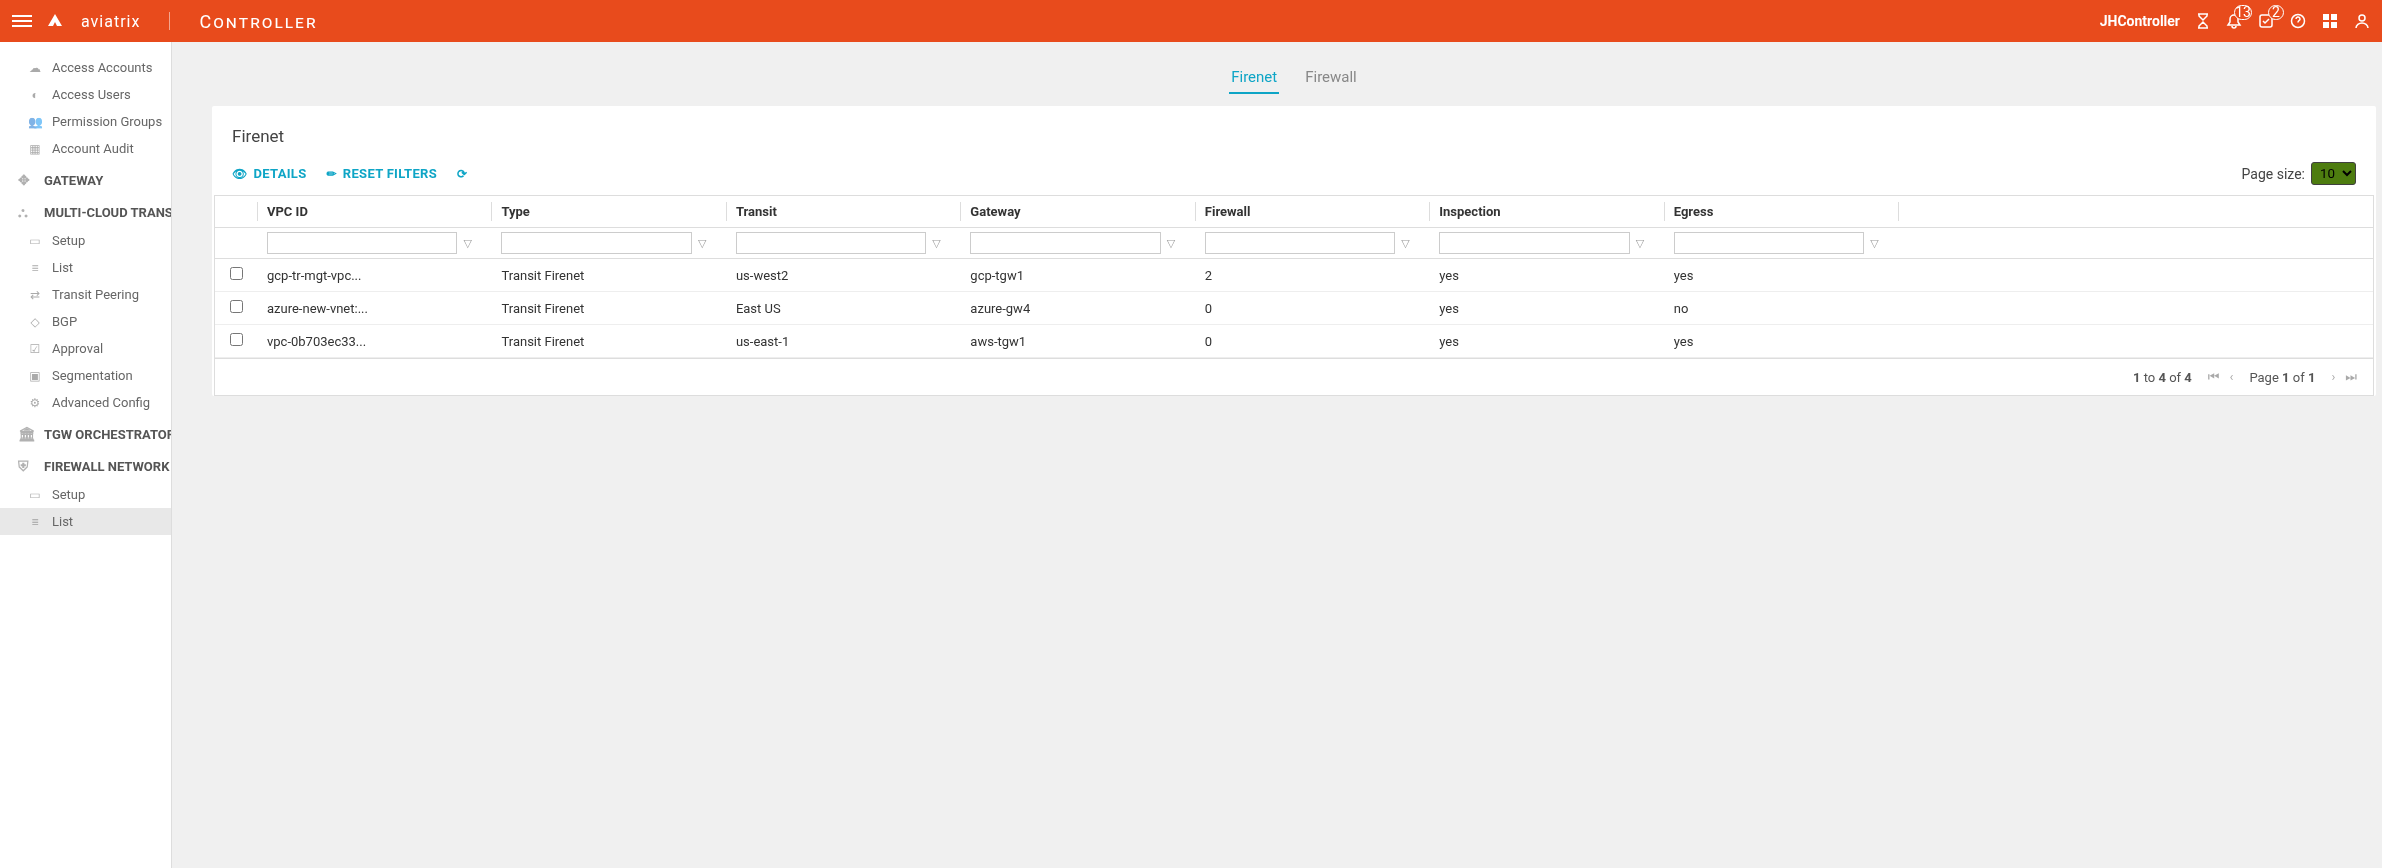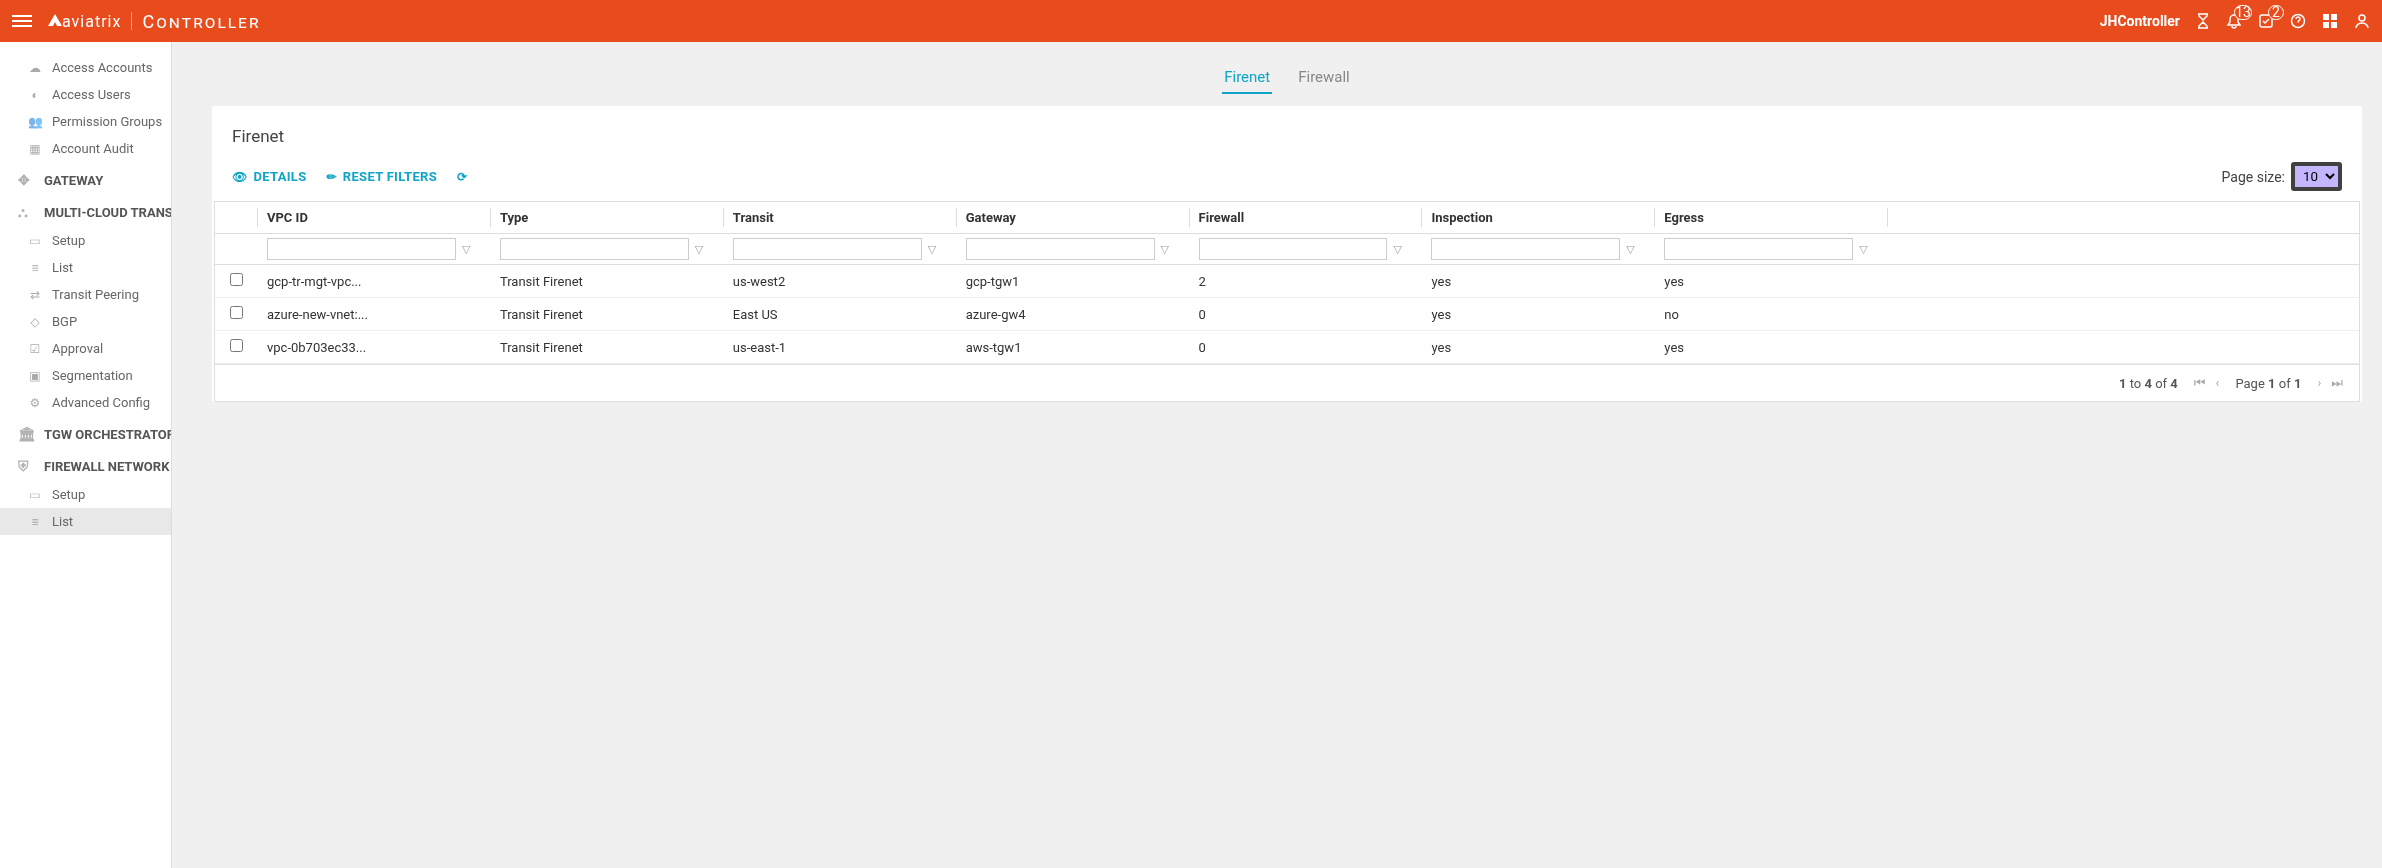--- a/index.html
+++ b/index.html
@@ -1,54 +1,54 @@
 <!DOCTYPE html>
 <html><head>
 <meta charset="utf-8">
 <style>
 * { margin:0; padding:0; box-sizing:border-box; font-family:-apple-system,BlinkMacSystemFont,"Segoe UI",Roboto,sans-serif; }
 body { background:#f0f0f0; color:#333; font-size:14px; }
 
 .header { background:#e84b1c; height:42px; display:flex; align-items:center; padding:0 12px; color:#fff; }
 .header .hamburger { display:flex; flex-direction:column; gap:3px; margin-right:16px; cursor:pointer; }
 .header .hamburger span { width:20px; height:2px; background:#fff; }
-.header .brand { display:flex; align-items:center; gap:0; font-size:16px; letter-spacing:1px; }
+.header .brand { display:flex; align-items:center; gap:19px; font-size:16px; letter-spacing:1px; }
 .header .brand .arrow { font-weight:bold; }
 .header .brand .divider { width:1px; height:18px; background:rgba(255,255,255,.5); margin:0 10px; }
 .header .brand .subtitle { font-variant:small-caps; letter-spacing:2px; font-size:18px; }
 .header .spacer { flex:1; }
 .header .right { display:flex; align-items:flex-end; gap:16px; }
 .header .right .name { font-weight:bold; font-size:14px; }
 .header .right .icon-wrap { position:relative; cursor:pointer; }
 .header .right .badge { position:absolute; top:-8px; right:-10px; background:#e84b1c; border:1.5px solid #fff; border-radius:10px; font-size:14px; padding:0 0; line-height:13px; min-width:16px; text-align:center; }
 
 .layout { display:flex; height:calc(100vh - 42px); }
 
 .sidebar { width:172px; background:#fff; border-right:1px solid #ddd; overflow-y:auto; padding-top:12px; }
 .sidebar .item { display:flex; align-items:center; gap:10px; padding:6px 14px 6px 28px; color:#666; font-size:13px; cursor:pointer; white-space:nowrap; overflow:hidden; }
 .sidebar .item.active { background:#e8e8e8; }
 .sidebar .item .ic { width:14px; text-align:center; opacity:.55; font-size:12px; flex-shrink:0; }
 .sidebar .section { display:flex; align-items:center; gap:10px; padding:10px 14px 6px 18px; color:#555; font-weight:bold; font-size:13px; cursor:pointer; white-space:nowrap; overflow:hidden; text-overflow:clip; }
 .sidebar .section .ic { width:16px; opacity:.45; font-size:14px; flex-shrink:0; }
 
-.main { flex:1; padding:0 20px 20px 40px; overflow:auto; }
+.main { flex:1; padding:0 6px 20px 40px; overflow:auto; }
 
 .tabs { display:flex; justify-content:center; gap:24px; padding:20px 0 12px; }
 .tabs .tab { padding:6px 2px; color:#888; cursor:pointer; font-size:15px; }
 .tabs .tab.active { color:#0ea5c6; border-bottom:2px solid #0ea5c6; }
 
 .panel { background:#fff; border-radius:2px; padding:20px 0 0 0; }
 .panel-title { font-size:17px; color:#444; padding:0 20px 16px; }
 
 .toolbar { display:flex; align-items:center; padding:0 20px 10px; gap:20px; }
 .toolbar .btn { color:#0ea5c6; font-weight:bold; font-size:13px; display:flex; align-items:center; gap:6px; cursor:pointer; letter-spacing:.3px; }
 .toolbar .btn .ic { font-size:12px; }
 .toolbar .spacer { flex:1; }
 .toolbar .page-size { display:flex; align-items:center; gap:6px; color:#444; font-size:14px; }
-.toolbar .page-size select { border:4px solid #404040; padding:2px 4px; background:#c4b5fd; border-radius:3px; }
+.toolbar .page-size select { border:1px solid #404040; padding:2px 4px; background:#4d7c0f; border-radius:3px; }
 
 .grid-wrap { border:1px solid #ddd; margin:0 2px; }
 table { width:100%; border-collapse:collapse; table-layout:fixed; }
 th, td { text-align:left; padding:8px 10px; font-size:13px; border-bottom:1px solid #eee; overflow:hidden; text-overflow:ellipsis; white-space:nowrap;margin-left:7px; }
 th { font-weight:bold; color:#333; border-bottom:1px solid #ddd; position:relative; }
 th:not(:first-child)::before { content:""; position:absolute; left:0; top:20%; height:60%; width:1px; background:#ddd; }
 .filter-row td { padding:4px 10px; border-bottom:1px solid #ddd; }
 .filter-row input { width:calc(100% - 24px); border:1px solid #ccc; padding:3px 4px; font-size:12px; }
 .filter-row .filter-cell { display:flex; align-items:center; gap:6px; }
 .filter-row .funnel { opacity:.5; cursor:pointer; font-size:11px; }

